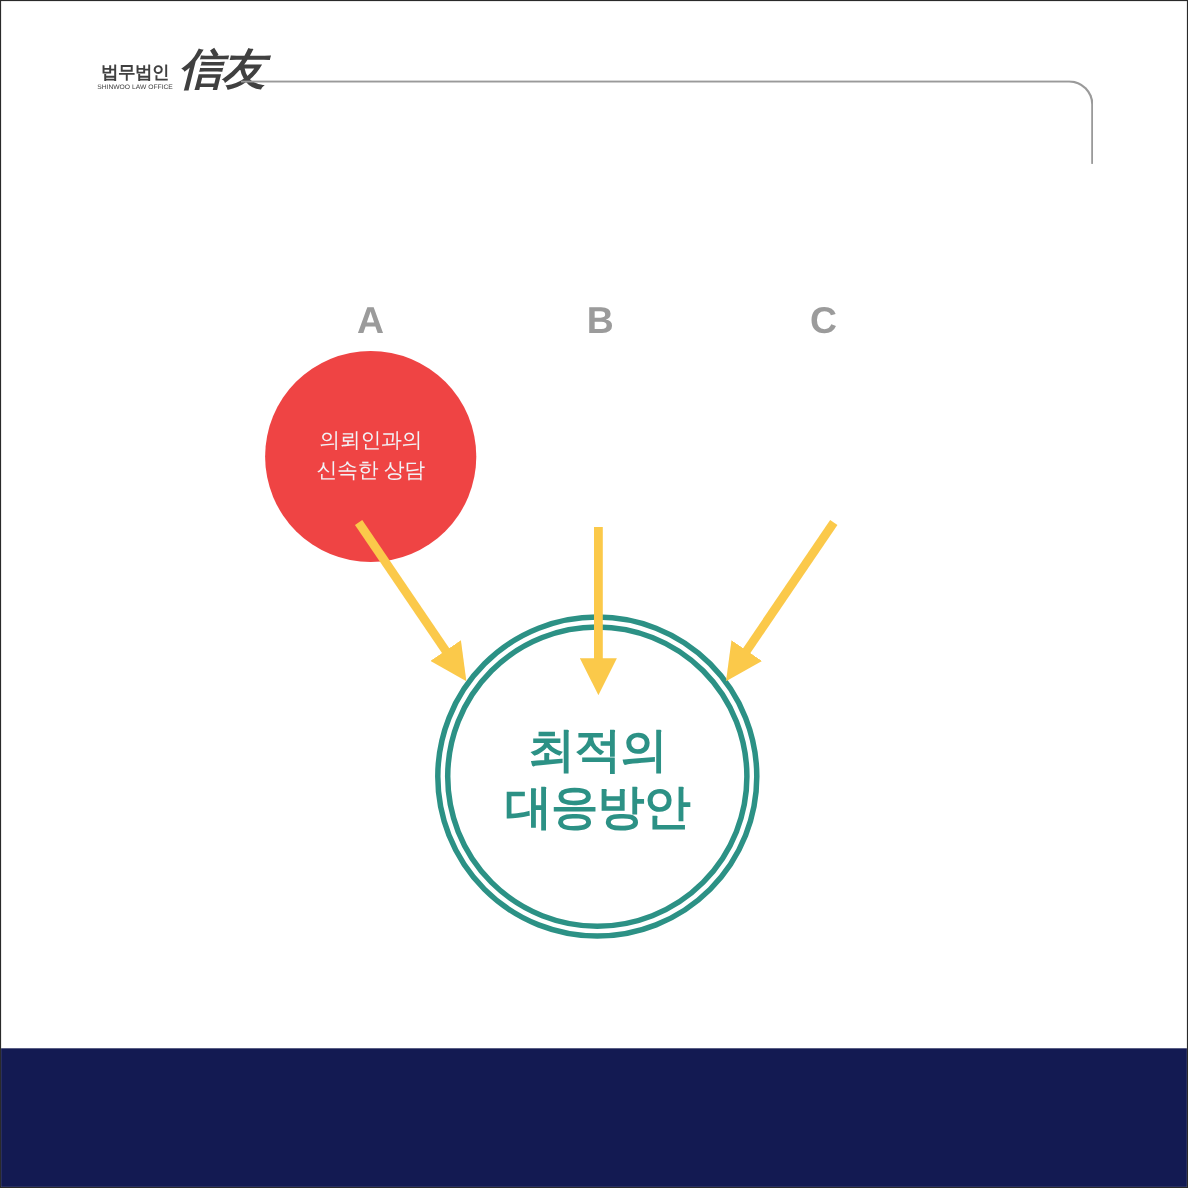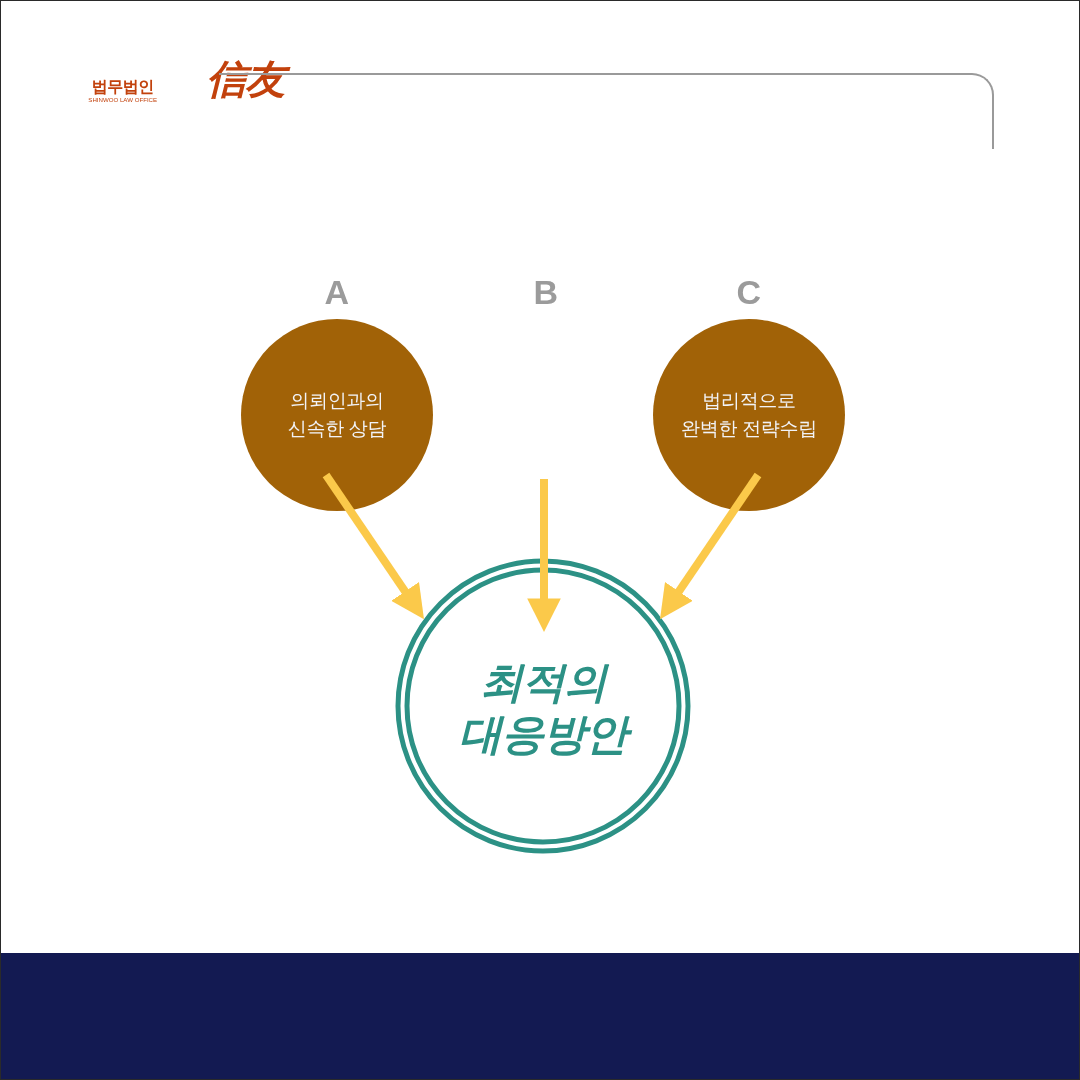--- a/index.html
+++ b/index.html
@@ -36,31 +36,30 @@
   }
   .brand-logo .brand-kr {
     font-weight: 700;
     letter-spacing: -0.5px;
   }
   .brand-logo .brand-en {
     font-weight: 400;
     transform: scaleX(1.02);
   }
   .brand-logo .brand-hanja {
-    font-family: Liberation Mono, monospace;
+    font-family: Liberation Serif, serif;
     font-weight: 700;
     font-style: italic;
     letter-spacing: -1px;
-    margin-left: 44px;
   }
 
   #header-logo {
-    top: 62px;
+    top: 42px;
     left: 88px;
-    color: #c2410c;
+    color: #404040;
   }
   #header-logo .brand-kr   { font-size: 16px; }
   #header-logo .brand-en   { font-size: 6px; margin-top: 2px; }
   #header-logo .brand-hanja{ font-size: 40px; }
 
   
   #header-rule {
     position: absolute;
     top: 72px;
     left: 218px;
@@ -99,21 +98,21 @@
   #step-letter-a { top: 272px; left: 291px; }
   #step-letter-b { top: 272px; left: 500px; }
   #step-letter-c { top: 272px; left: 703px; }
 
   
   .step-circle {
     position: absolute;
     width: 192px;
     height: 192px;
     border-radius: 50%;
-    background: #a16207;
+    background: #ef4444;
     display: flex;
     align-items: center;
     justify-content: center;
     text-align: center;
   }
   .step-circle .step-text {
     color: #f2f3f7;
     font-size: 19px;
     line-height: 1.5;
     letter-spacing: -0.3px;
@@ -139,21 +138,20 @@
     top: 655px;
     left: 397px;
     width: 290px;
     text-align: center;
     color: #2c9185;
     font-size: 43px;
     font-weight: 700;
     line-height: 1.22;
     letter-spacing: -1px;
     white-space: pre-line;
-    font-style: italic;
   }
 
   
   #footer-bar {
     position: absolute;
     left: 0;
     top: 952px;
     width: 1078px;
     height: 126px;
     background: #131a52;
@@ -176,24 +174,20 @@
 
 
   <div class="step-letter" id="step-letter-a">A</div>
   <div class="step-letter" id="step-letter-b">B</div>
   <div class="step-letter" id="step-letter-c">C</div>
 
   <div class="step-circle" id="step-circle-a">
     <span class="step-text">의뢰인과의
 신속한 상담</span>
   </div>
-  <div class="step-circle" id="step-circle-c">
-    <span class="step-text">법리적으로
-완벽한 전략수립</span>
-  </div>
 
   <svg id="diagram-svg" viewBox="0 0 1080 1080">
     <defs>
       <marker id="arrowhead" markerWidth="4.2" markerHeight="4.2" refX="2.2" refY="2.1" orient="auto" markerUnits="strokeWidth">
         <path d="M 0 0 L 4.2 2.1 L 0 4.2 z" fill="#fbc94a"></path>
       </marker>
     </defs>
 
     <circle cx="542" cy="705" r="145" fill="none" stroke="#2c9185" stroke-width="5"></circle>
     <circle cx="542" cy="705" r="136" fill="none" stroke="#2c9185" stroke-width="5"></circle>

